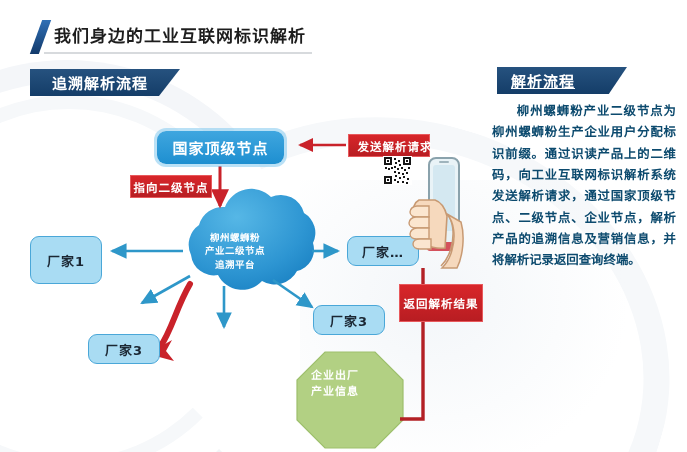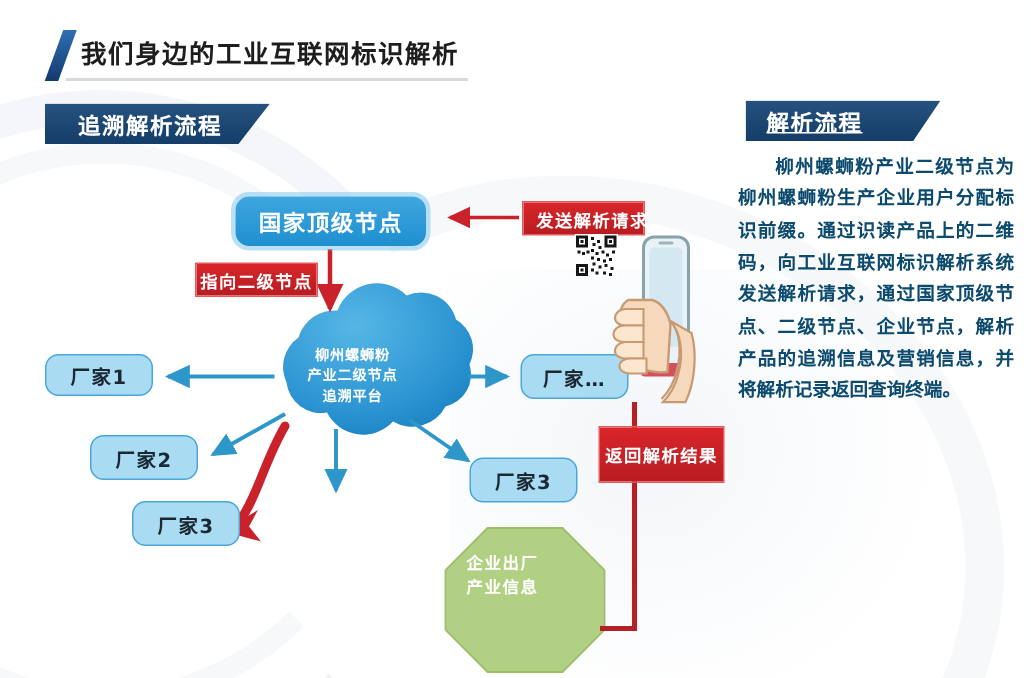--- a/index.html
+++ b/index.html
@@ -179,21 +179,21 @@
   }
   .node-factory {
     border-radius: 9px;
     background: #a9dcf3;
     border: 1.6px solid #4aa7d8;
     color: #1b2733;
     font-size: 13px;
     font-weight: bold;
     letter-spacing: 1px;
   }
-  .f1 { left: 30px;  top: 236px; width: 72px;  height: 28px; }
+  .f1 { left: 30px;  top: 236px; width: 72px;  height: 48px; }
   .f2 { left: 60px;  top: 290px; width: 72px;  height: 30px; }
   .f3a{ left: 88px;  top: 334px; width: 72px;  height: 30px; }
   .fd { left: 347px; top: 236px; width: 72px;  height: 30px; }
   .f3b{ left: 313px; top: 305px; width: 72px;  height: 30px; }
 
   
   .cloud-label {
     position: absolute;
     left: 174px;
     top: 231px;
@@ -346,21 +346,20 @@
     </div>
 
     <div class="octagon-label">
       <div>企业出厂</div>
       <div>产业信息</div>
     </div>
 
     <div class="node node-top">国家顶级节点</div>
 
     <div class="node node-factory f1">厂家1</div>
-    <div class="node node-factory f2">厂家2</div>
     <div class="node node-factory f3a">厂家3</div>
     <div class="node node-factory fd">厂家…</div>
     <div class="node node-factory f3b">厂家3</div>
 
     <div class="tag tag-send">发送解析请求</div>
     <div class="tag tag-second">指向二级节点</div>
     <div class="tag tag-return">返回解析结果</div>
 
     <div class="phone-wrap">
       <svg class="qr" viewBox="0 0 29 29">

